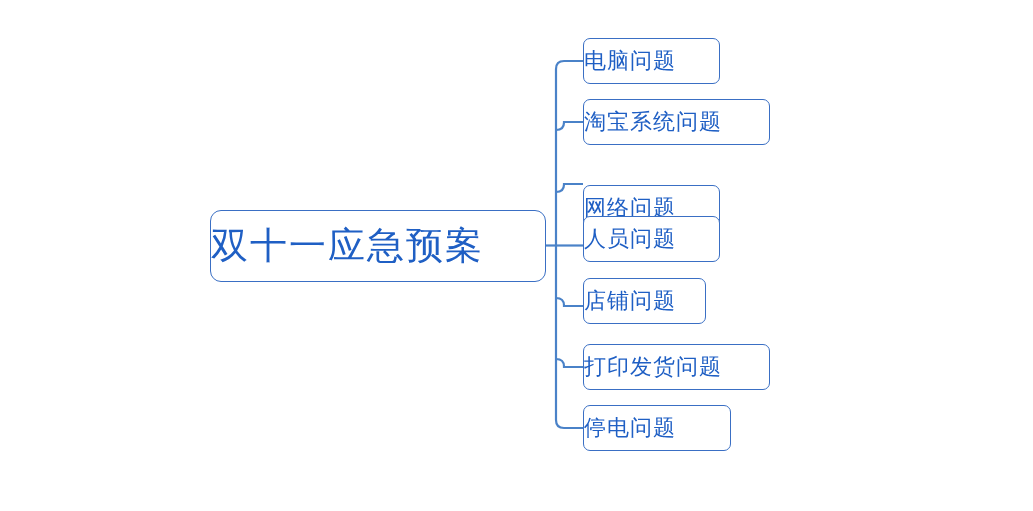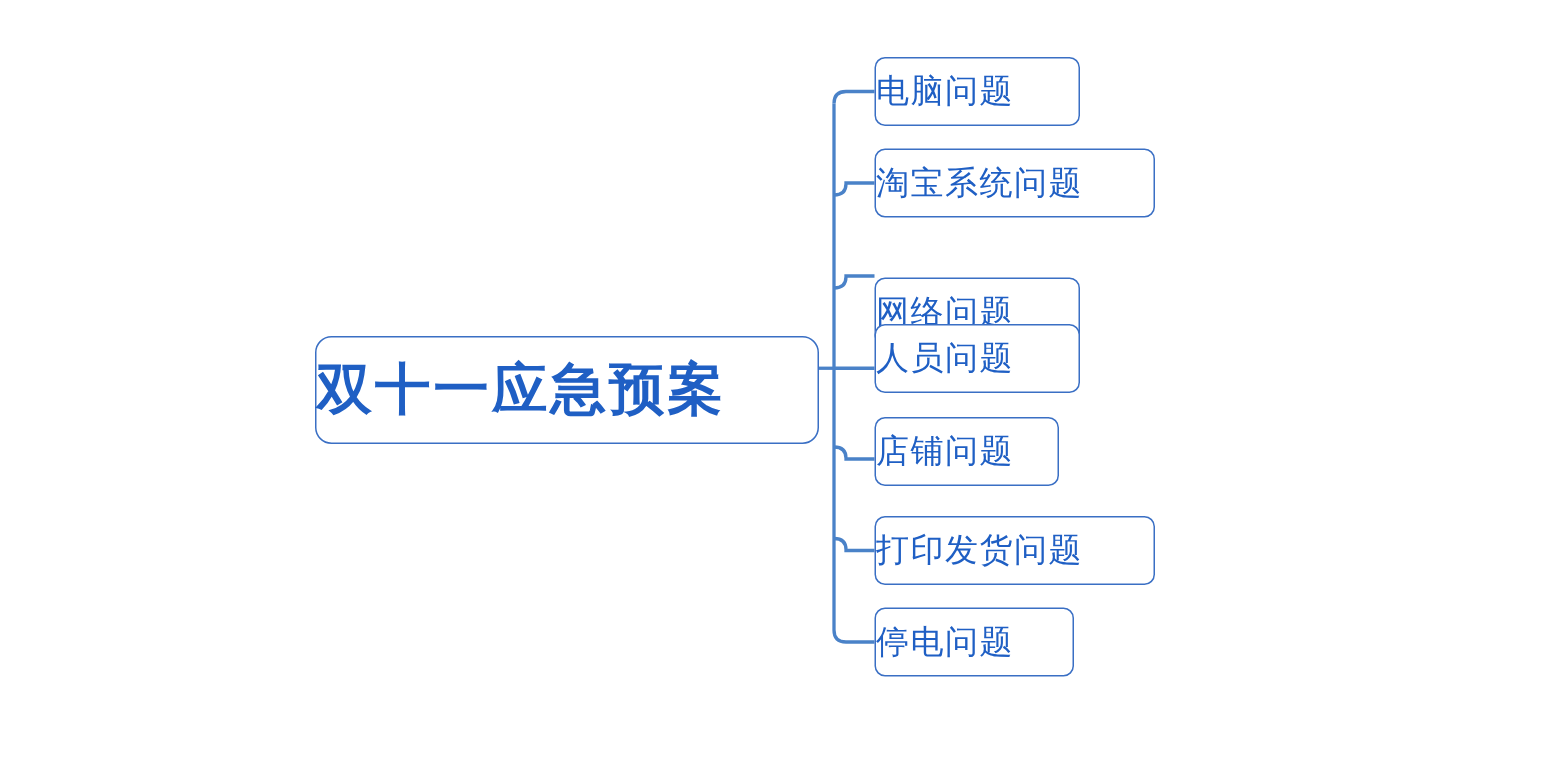--- a/index.html
+++ b/index.html
@@ -32,39 +32,38 @@
     border-radius: 7px;
     display: flex;
     align-items: center;
     justify-content: flex-start;
     color: #1F5FC4;
     white-space: nowrap;
     letter-spacing: 1px;
   }
   .node-root {
     left: 210px;
-    top: 224px;
+    top: 210px;
     width: 336px;
     height: 72px;
     border-radius: 11px;
     font-size: 37px;
     letter-spacing: 2px;
-    font-weight: bold;
   }
   .node-child {
     height: 46px;
     font-size: 22px;
   }
   .c0 { left: 583px; top: 38px;  width: 137px; }
   .c1 { left: 583px; top: 99px;  width: 187px; }
   .c2 { left: 583px; top: 161px; width: 137px; margin-top: 24px; }
   .c3 { left: 583px; top: 216px; width: 137px; }
   .c4 { left: 583px; top: 278px; width: 123px; }
   .c5 { left: 583px; top: 344px; width: 187px; }
-  .c6 { left: 583px; top: 405px; width: 133px; }
+  .c6 { left: 583px; top: 405px; width: 148px; }
 </style>
 </head>
 <body>
 
 <div id="canvas">
 
   <svg id="connectors" viewBox="0 0 1033 511" xmlns="http://www.w3.org/2000/svg">
     <g fill="none" stroke="#4A82C8" stroke-width="2.2" stroke-linecap="butt">
 
       <path d="M546,245.5 L556,245.5"></path>

